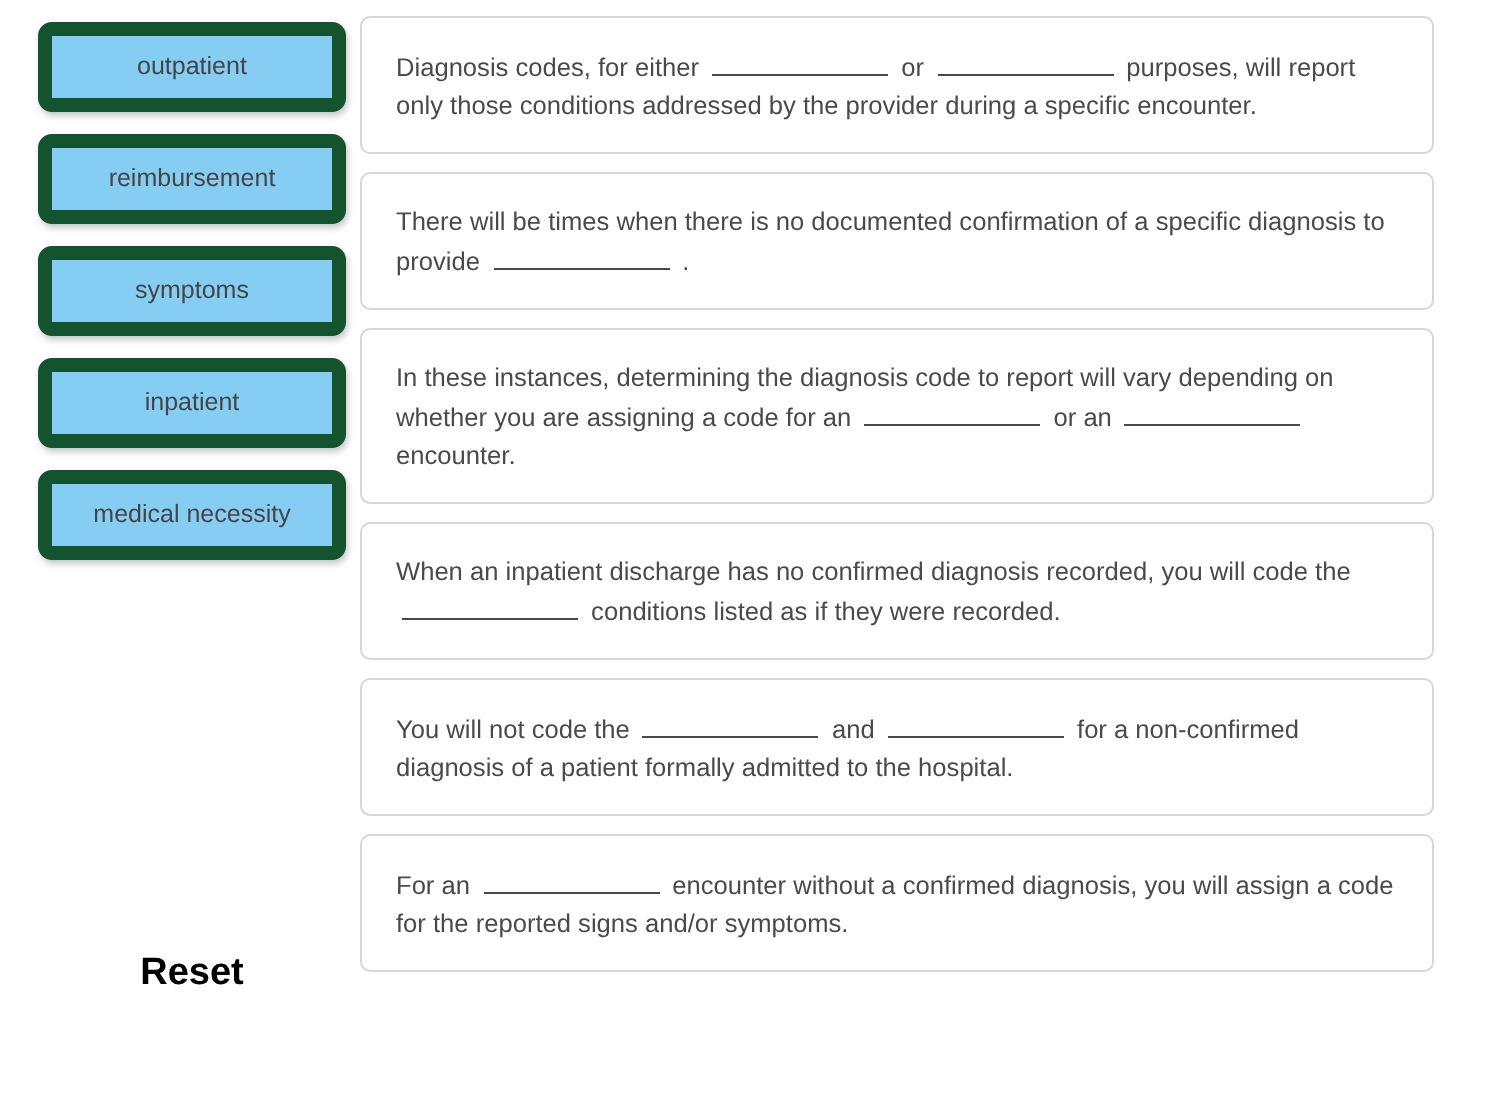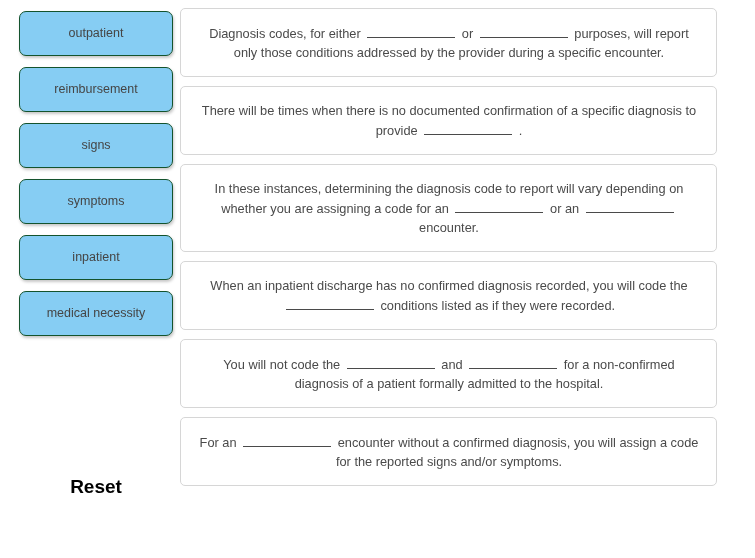--- a/index.html
+++ b/index.html
@@ -33,21 +33,21 @@
     top: 11px;
     width: 154px;
   }
 
   .word-tile {
     box-sizing: border-box;
     width: 154px;
     height: 45px;
     margin-bottom: 11px;
     background: #86cdf3;
-    border: 1px solid #14532d;
+    border: 7px solid #14532d;
     border-radius: 7px;
     box-shadow: 1px 2px 3px rgba(0,0,0,0.22);
     display: flex;
     align-items: center;
     justify-content: center;
     font-family: "Liberation Sans", sans-serif;
     font-size: 12.5px;
     color: #454545;
     cursor: move;
     user-select: none;
@@ -73,21 +73,20 @@
     padding: 2px 4px;
     cursor: pointer;
   }
 
   
   .panel-column {
     position: absolute;
     left: 180px;
     top: 8px;
     width: 483px;
-    text-align: center;
   }
 
   .sentence-panel {
     box-sizing: border-box;
     width: 537px;
     background: #ffffff;
     border: 1px solid #d6d6d6;
     border-radius: 5px;
     margin-bottom: 9px;
     padding: 14px 16px 14px 17px;
@@ -111,21 +110,20 @@
   }
 </style>
 </head>
 <body>
 
 <div id="exercise">
 
   <div class="tile-column" id="tile-column">
       <div class="word-tile">outpatient</div>
       <div class="word-tile">reimbursement</div>
-      <div class="word-tile">signs</div>
       <div class="word-tile">symptoms</div>
       <div class="word-tile">inpatient</div>
       <div class="word-tile">medical necessity</div>
     </div>
 
   <div class="reset-wrap">
     <button class="reset-button">Reset</button>
   </div>
 
   <div class="panel-column" id="panel-column">

